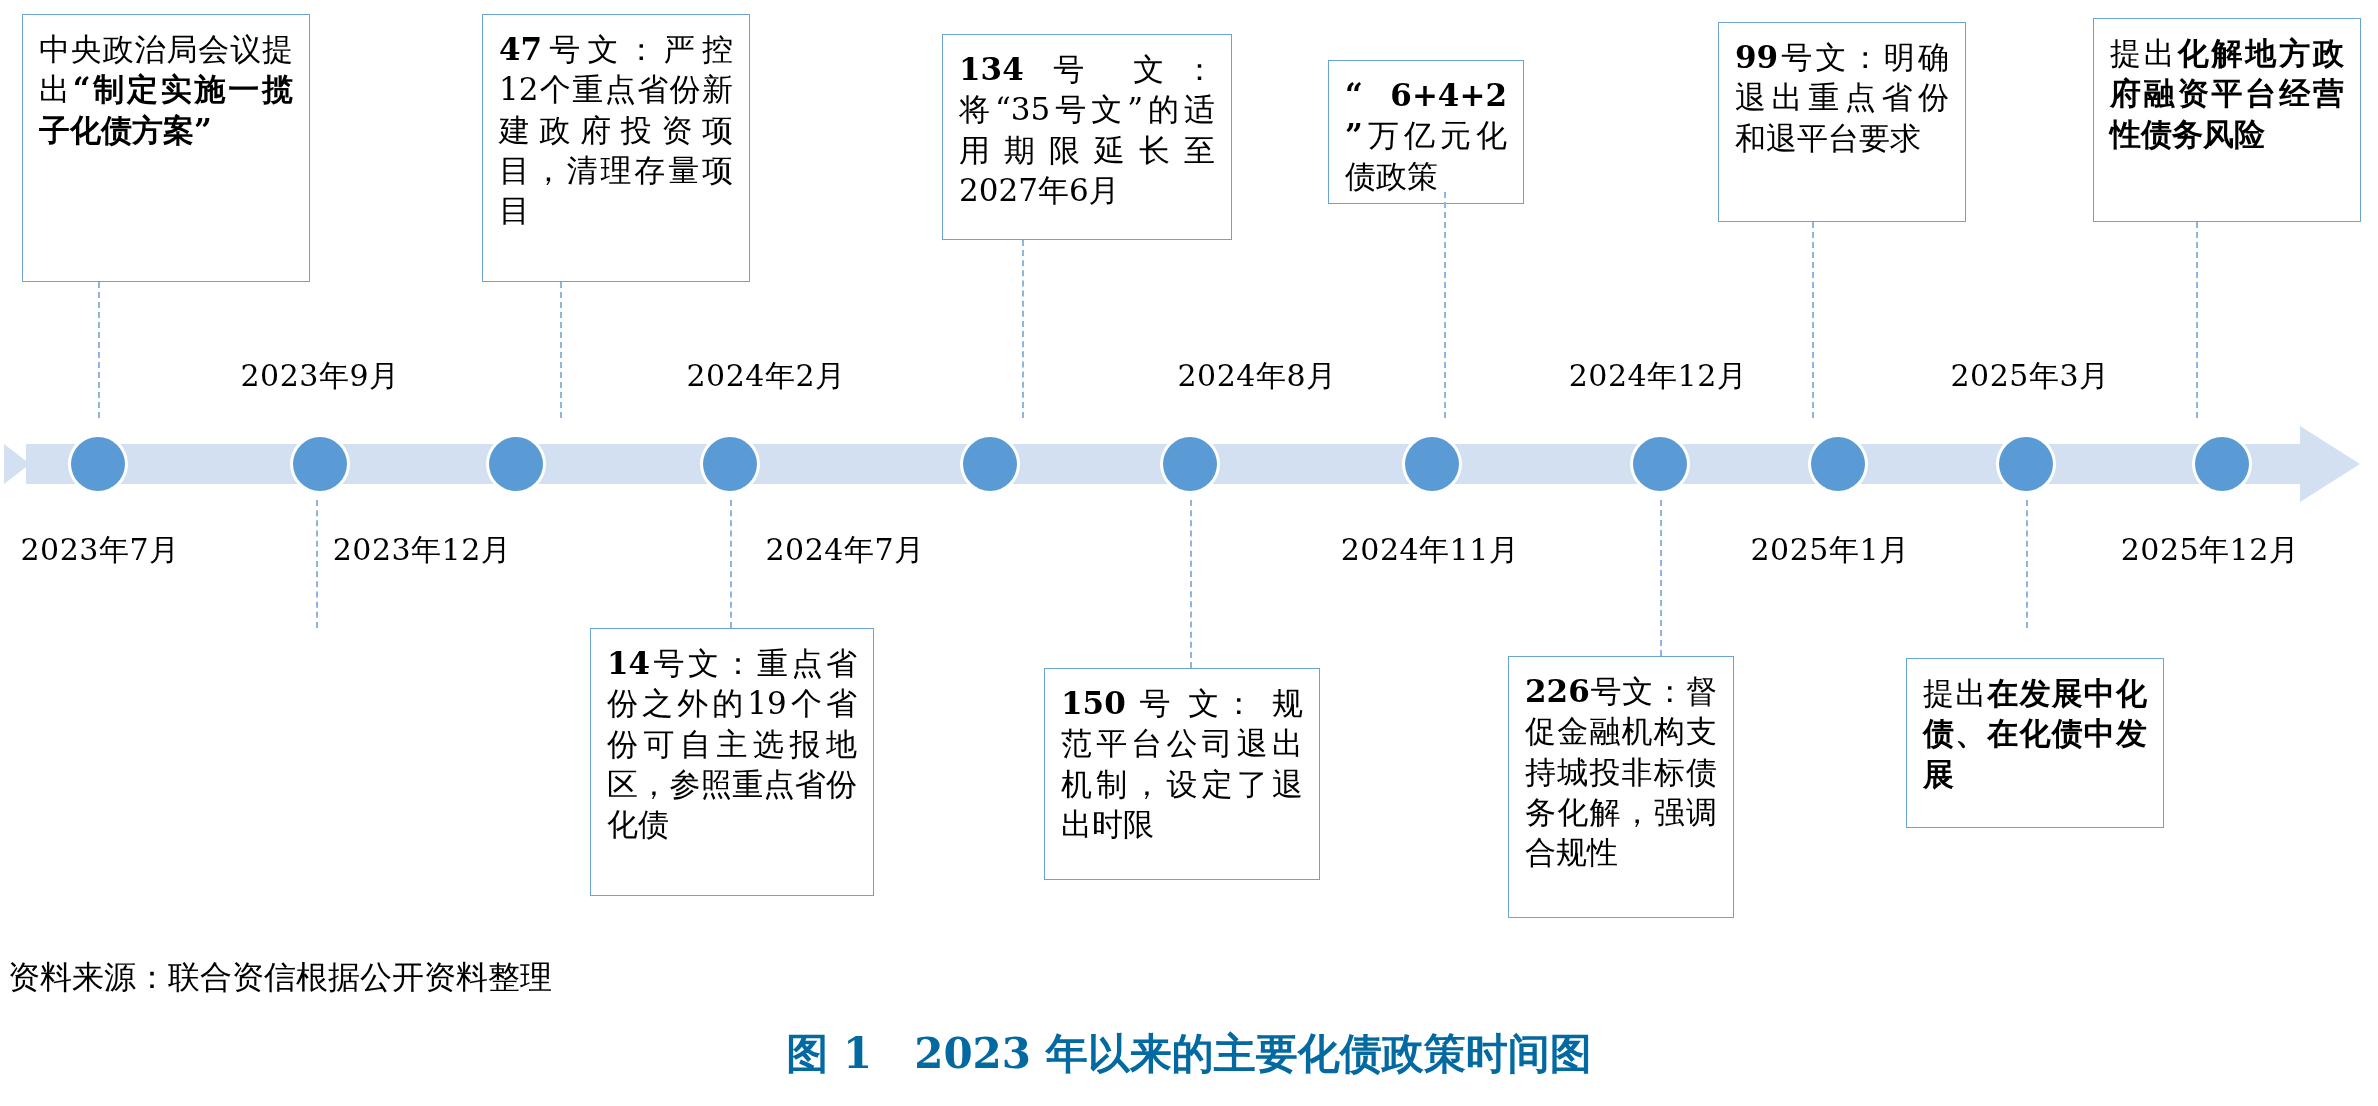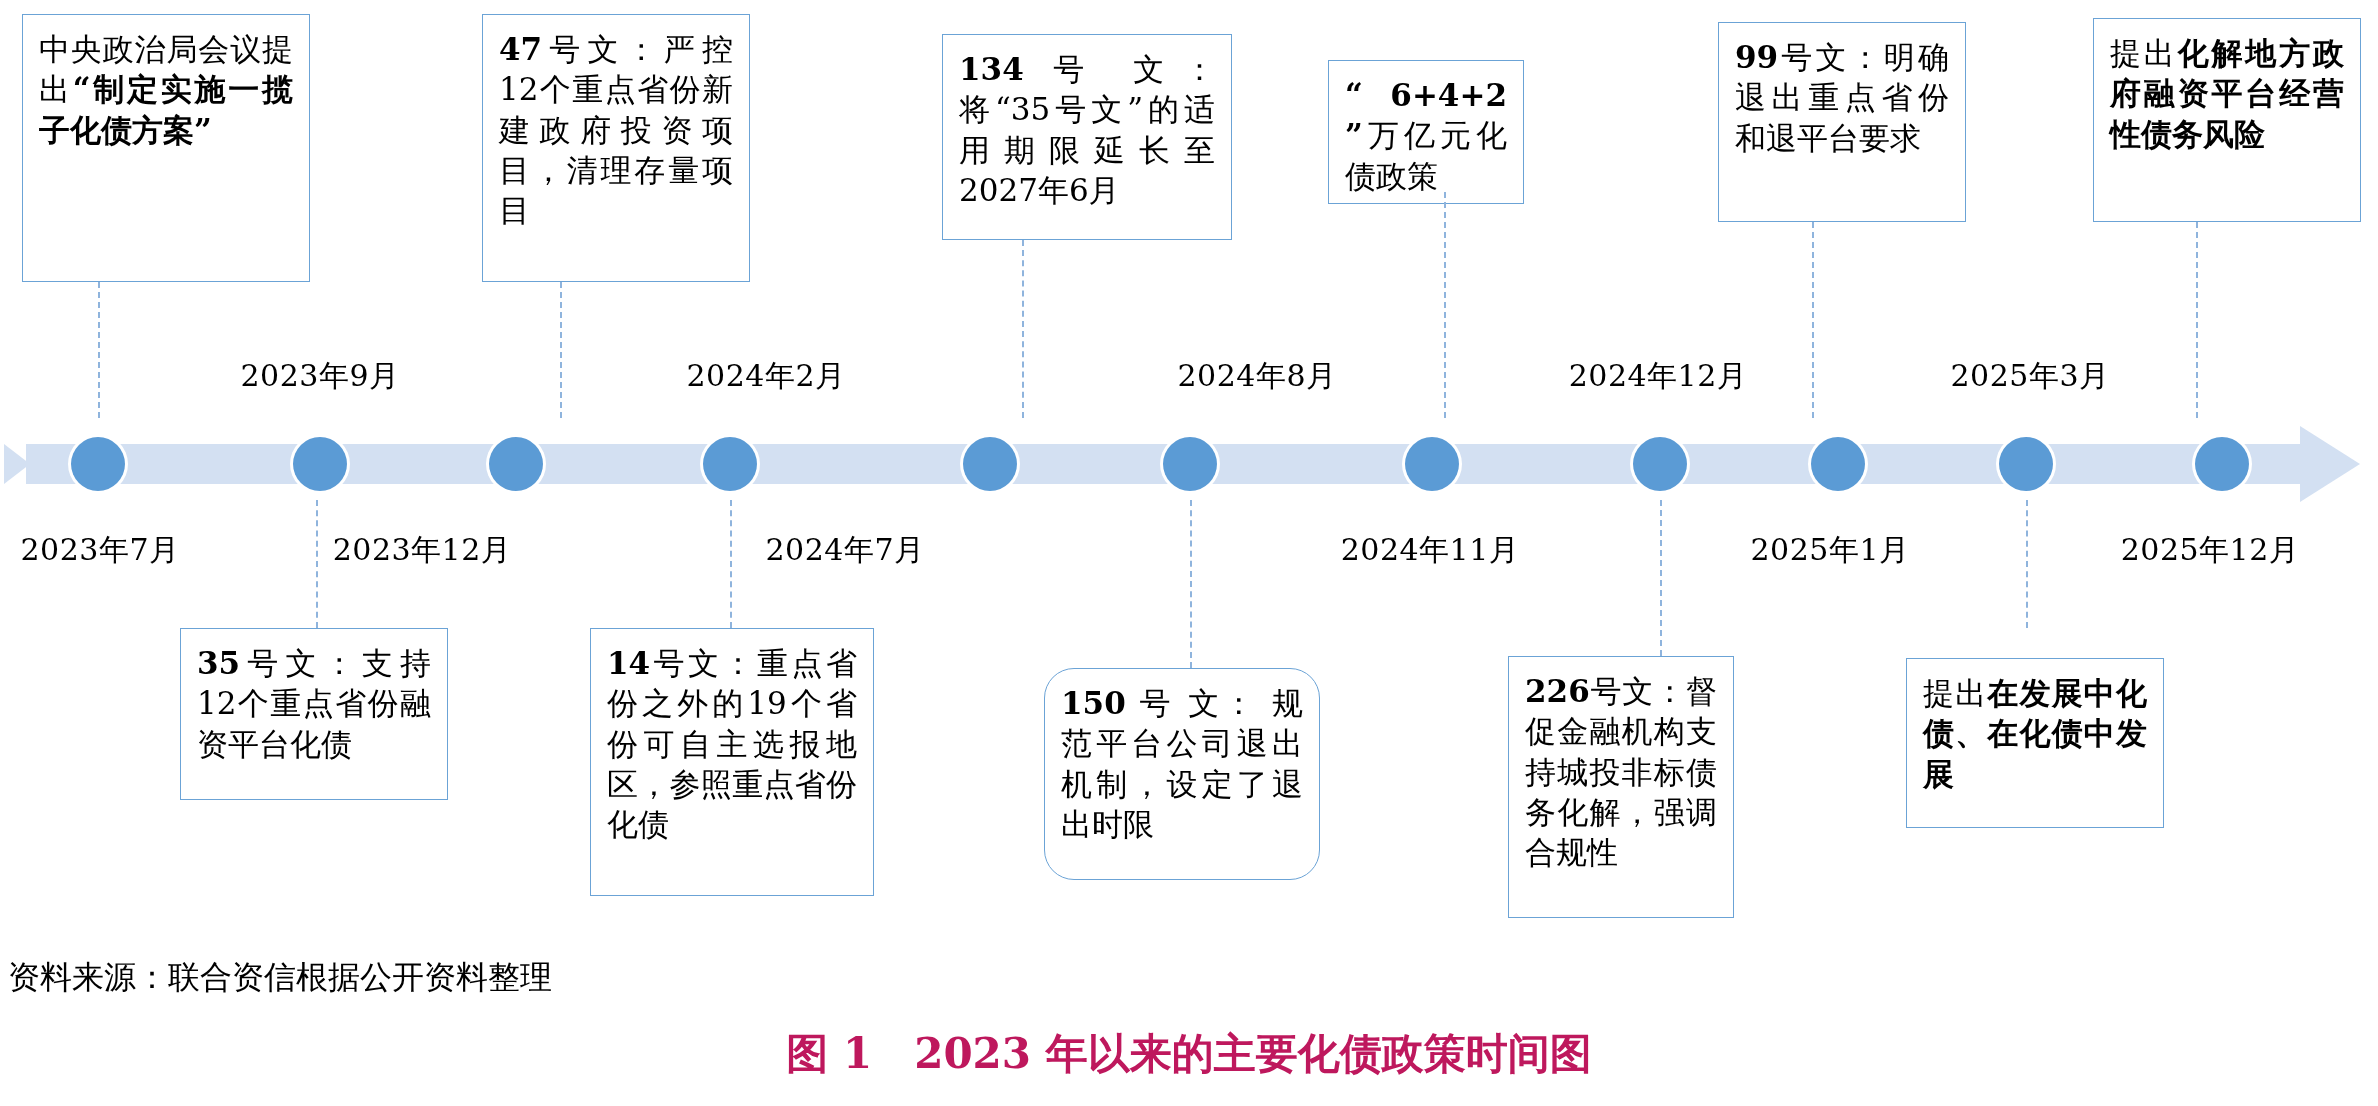--- a/index.html
+++ b/index.html
@@ -68,21 +68,21 @@
   .box b{font-weight:bold;}
 
   
   .source{
     position:absolute;left:8px;top:956px;
     font-size:32px;color:#000;white-space:nowrap;
     font-family:"DejaVu Serif","Liberation Serif",serif;
   }
   .caption{
     position:absolute;left:0;top:1026px;width:2378px;
-    text-align:center;font-size:42px;font-weight:bold;color:#be185d;
+    text-align:center;font-size:42px;font-weight:bold;color:#0369a1;
     white-space:nowrap;
   }
 </style>
 </head>
 <body>
 
 <div id="stage">
 
   <div class="box" style="left:22px; top:14px; width:288px; height:268px;">
     <span>中央政治局会议提出<b>“制定实施一揽子化债方案”</b></span>
@@ -139,31 +139,28 @@
   </div>
 
   <div class="date-label date-below" style="left:100px;">2023年7月</div>
   <div class="date-label date-below" style="left:422px;">2023年12月</div>
   <div class="date-label date-below" style="left:845px;">2024年7月</div>
   <div class="date-label date-below" style="left:1430px;">2024年11月</div>
   <div class="date-label date-below" style="left:1830px;">2025年1月</div>
   <div class="date-label date-below" style="left:2210px;">2025年12月</div>
 
   <div class="conn" style="left:316px; top:500px; height:128px;"></div>
-  <div class="box" style="left:180px; top:628px; width:268px; height:172px;">
-    <span><b>35</b>号文：支持12个重点省份融资平台化债</span>
-  </div>
 
   <div class="conn" style="left:730px; top:500px; height:128px;"></div>
   <div class="box" style="left:590px; top:628px; width:284px; height:268px;">
     <span><b>14</b>号文：重点省份之外的19个省份可自主选报地区，参照重点省份化债</span>
   </div>
 
   <div class="conn" style="left:1190px; top:500px; height:168px;"></div>
-  <div class="box" style="left:1044px; top:668px; width:276px; height:212px;border-radius:30px;">
+  <div class="box" style="left:1044px; top:668px; width:276px; height:212px;">
     <span><b>150</b> 号 文： 规范平台公司退出机制，设定了退出时限</span>
   </div>
 
   <div class="conn" style="left:1660px; top:500px; height:156px;"></div>
   <div class="box" style="left:1508px; top:656px; width:226px; height:262px;">
     <span><b>226</b>号文：督促金融机构支持城投非标债务化解，强调合规性</span>
   </div>
 
   <div class="conn" style="left:2026px; top:500px; height:128px;"></div>
   <div class="box" style="left:1906px; top:658px; width:258px; height:170px;">

